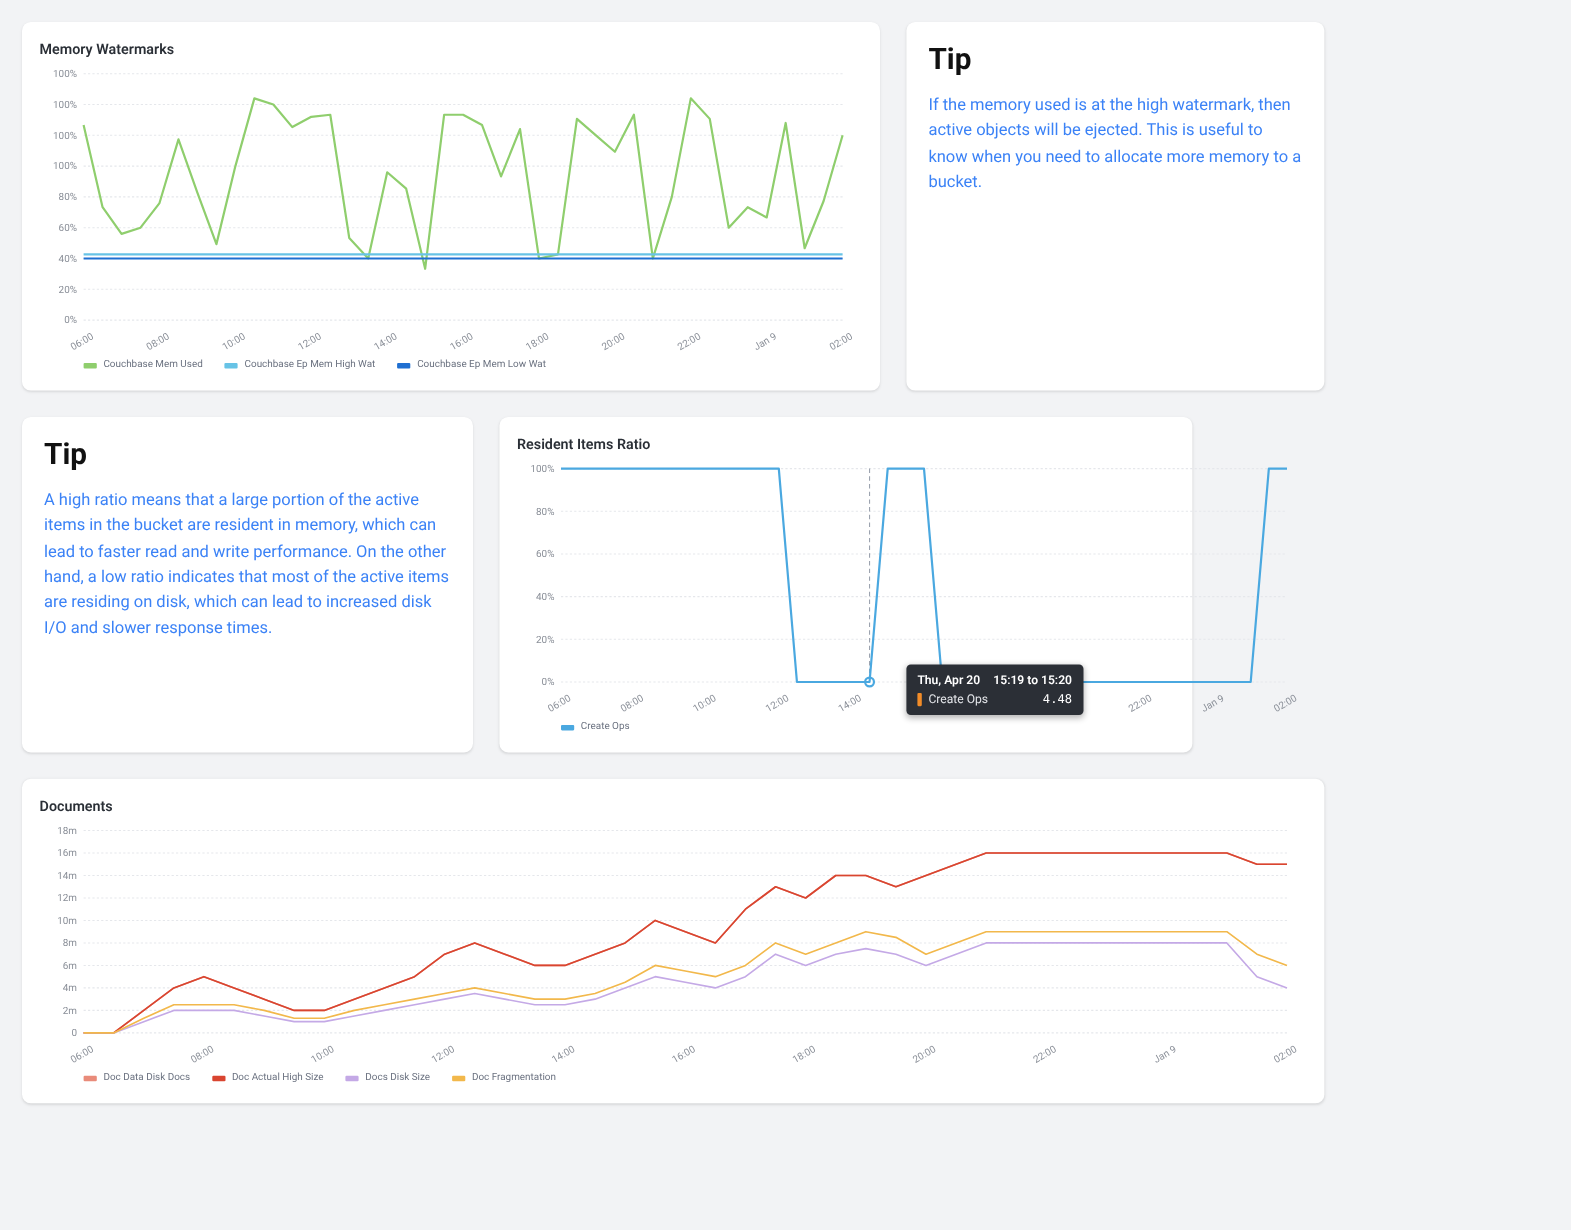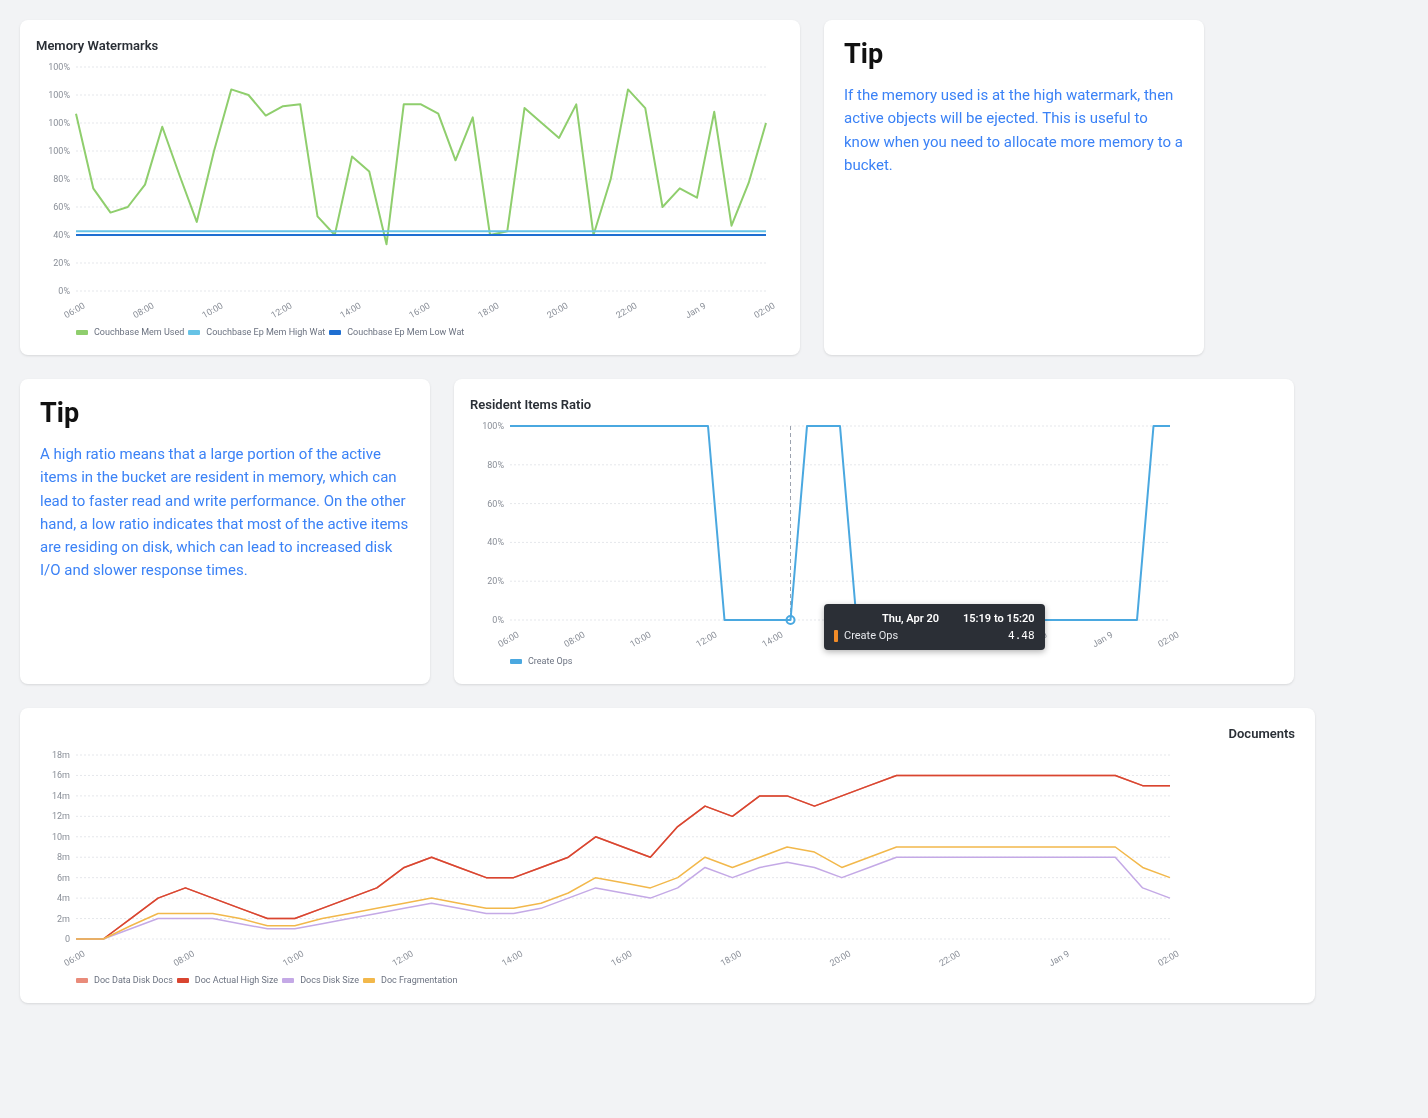--- a/index.html
+++ b/index.html
@@ -17,34 +17,34 @@
     padding: 18px 20px;
   }
   .chart-card { position: relative; padding-left: 16px; }
   .chart-title { font-size: 13px; font-weight: 600; color: #2a2f36; margin-bottom: 8px; }
   .tip-title { font-size: 27px; font-weight: 700; color: #111; margin-bottom: 14px; }
   .tip-body { font-size: 15px; color: #3b82f6; line-height: 1.55; }
   .tip-body p { margin-bottom: 14px; }
   svg.chart { display: block; }
   .axis-label { font-size: 9px; fill: #8a8f98; }
   .grid-line { stroke: #e5e7eb; stroke-width: 1; stroke-dasharray: 2 2; }
-  .legend { display: flex; flex-wrap: wrap; gap: 4px; font-size: 9px; color: #6b7280; margin-top: 6px; padding-left: 40px; }
+  .legend { display: flex; flex-wrap: wrap; gap: 20px; font-size: 9px; color: #6b7280; margin-top: 6px; padding-left: 40px; }
   .legend-item { display: flex; align-items: center; gap: 6px; }
   .legend-swatch { width: 12px; height: 5px; border-radius: 1px; }
   .tooltip {
     position: absolute;
     background: #2b2f36;
     color: #e5e7eb;
     font-size: 11px;
     border-radius: 4px;
     padding: 8px 10px;
     box-shadow: 0 2px 6px rgba(0,0,0,0.3);
     pointer-events: none;
   }
-  .tooltip-header { color: #fff; font-weight: 600; margin-bottom: 4px; display: flex; gap: 24px; margin-left: 48px; }
+  .tooltip-header { color: #fff; font-weight: 600; margin-bottom: 4px; display: flex; gap: 12px; }
   .tooltip-row { display: flex; align-items: center; gap: 6px; justify-content: space-between; }
   .tooltip-swatch { width: 4px; height: 12px; border-radius: 1px; display:inline-block; }
   .tooltip-val { font-family: ui-monospace, Menlo, monospace; color: #fff; margin-left: 12px; }
 </style>
 </head>
 <body>
 
 <div class="row">
   <div class="card chart-card" style="width:780px;">
     <div class="chart-title">Memory Watermarks</div>
@@ -105,21 +105,21 @@
   </div>
 </div>
 
 <div class="row">
   <div class="card" style="width:410px;">
     <div class="tip-title">Tip</div>
     <div class="tip-body">
       <p>A high ratio means that a large portion of the active items in the bucket are resident in memory, which can lead to faster read and write performance. On the other hand, a low ratio indicates that most of the active items are residing on disk, which can lead to increased disk I/O and slower response times.</p>
     </div>
   </div>
-  <div class="card chart-card" style="width:840px;">
+  <div class="card chart-card" style="width:630px;">
     <div class="chart-title">Resident Items Ratio</div>
     <svg class="chart" id="chart-resident" width="710" height="230">
         <line x1="40" x2="700" y1="200" y2="200" class="grid-line"></line>
         <text x="34" y="203" text-anchor="end" class="axis-label">0%</text>
         <line x1="40" x2="700" y1="161.2" y2="161.2" class="grid-line"></line>
         <text x="34" y="164.2" text-anchor="end" class="axis-label">20%</text>
         <line x1="40" x2="700" y1="122.39999999999999" y2="122.39999999999999" class="grid-line"></line>
         <text x="34" y="125.39999999999999" text-anchor="end" class="axis-label">40%</text>
         <line x1="40" x2="700" y1="83.60000000000001" y2="83.60000000000001" class="grid-line"></line>
         <text x="34" y="86.60000000000001" text-anchor="end" class="axis-label">60%</text>
@@ -158,21 +158,21 @@
           <span class="tooltip-swatch" id="tooltip-swatch" style="background: rgb(242, 140, 40);"></span>
           <span>Create Ops</span>
         </span>
         <span class="tooltip-val">4.48</span>
       </div>
     </div>
   </div>
 </div>
 
 <div class="row">
-  <div class="card chart-card" style="width:1295px;text-align:right;">
+  <div class="card chart-card" style="width:1184px;">
     <div class="chart-title">Documents</div>
     <svg class="chart" id="chart-documents" width="1144" height="220">
         <line x1="40" x2="1134" y1="190" y2="190" class="grid-line"></line>
         <text x="34" y="193" text-anchor="end" class="axis-label">0</text>
         <line x1="40" x2="1134" y1="169.55555555555554" y2="169.55555555555554" class="grid-line"></line>
         <text x="34" y="172.55555555555554" text-anchor="end" class="axis-label">2m</text>
         <line x1="40" x2="1134" y1="149.11111111111111" y2="149.11111111111111" class="grid-line"></line>
         <text x="34" y="152.11111111111111" text-anchor="end" class="axis-label">4m</text>
         <line x1="40" x2="1134" y1="128.66666666666669" y2="128.66666666666669" class="grid-line"></line>
         <text x="34" y="131.66666666666669" text-anchor="end" class="axis-label">6m</text>

